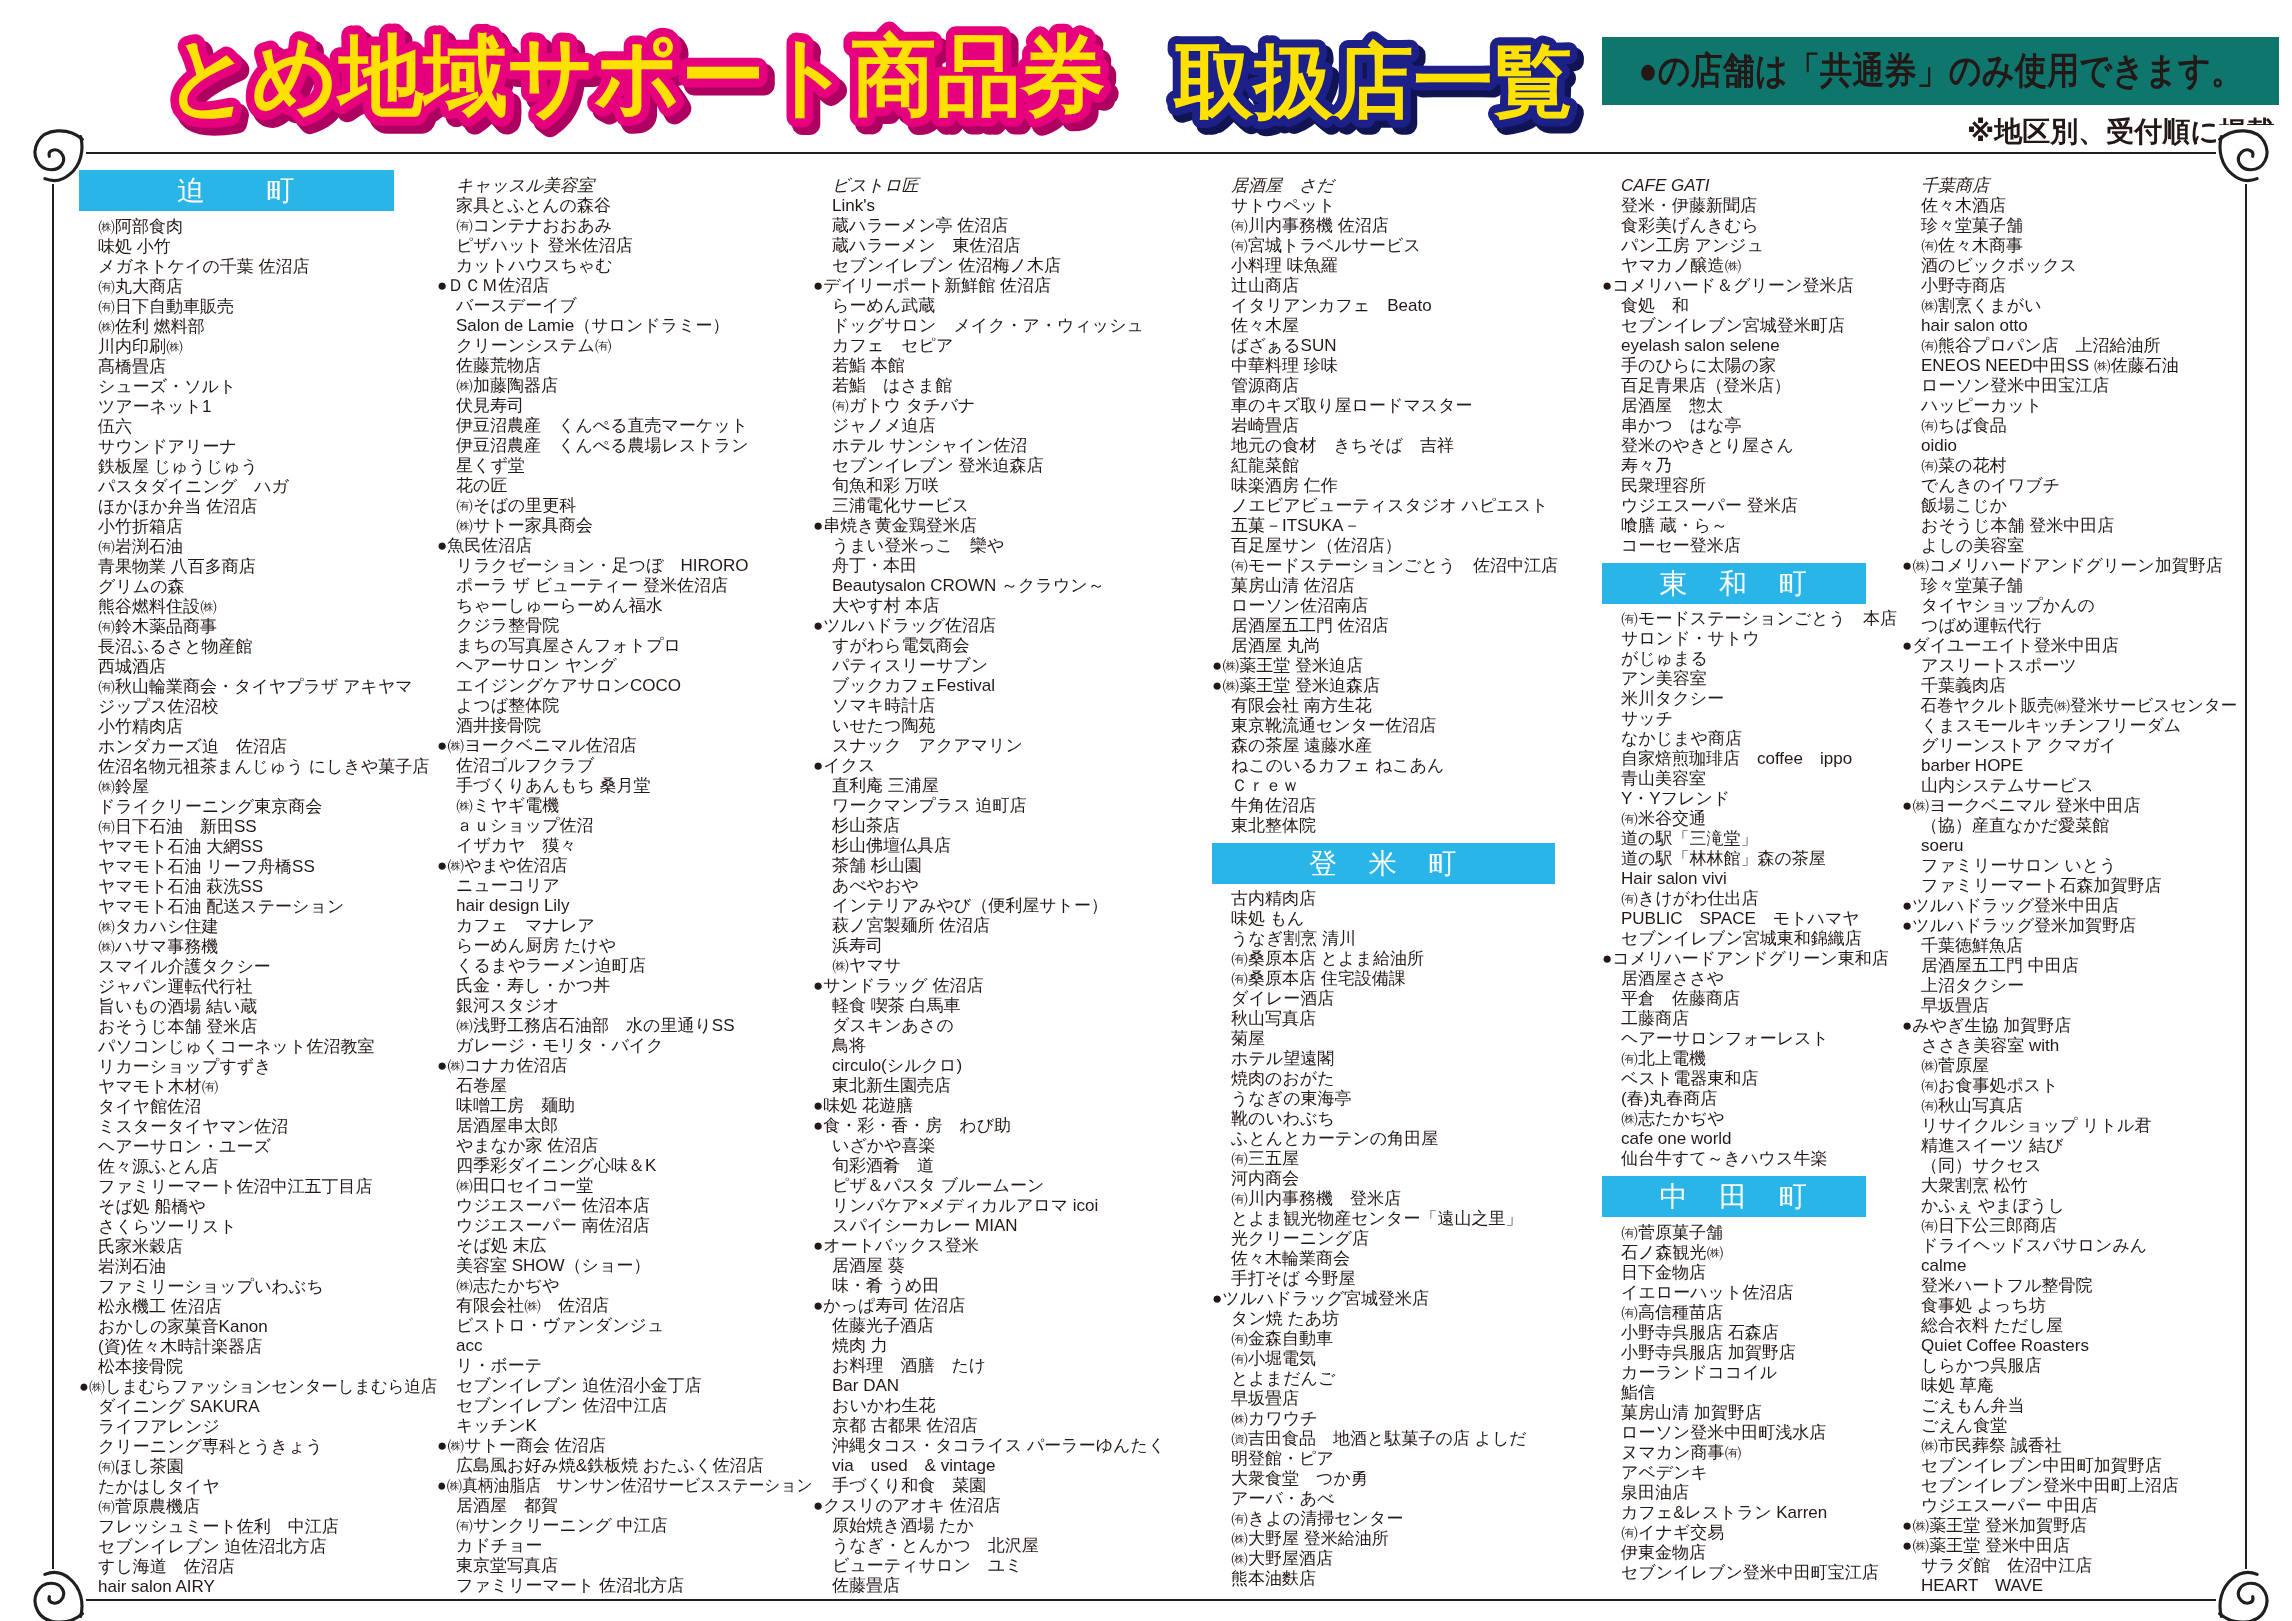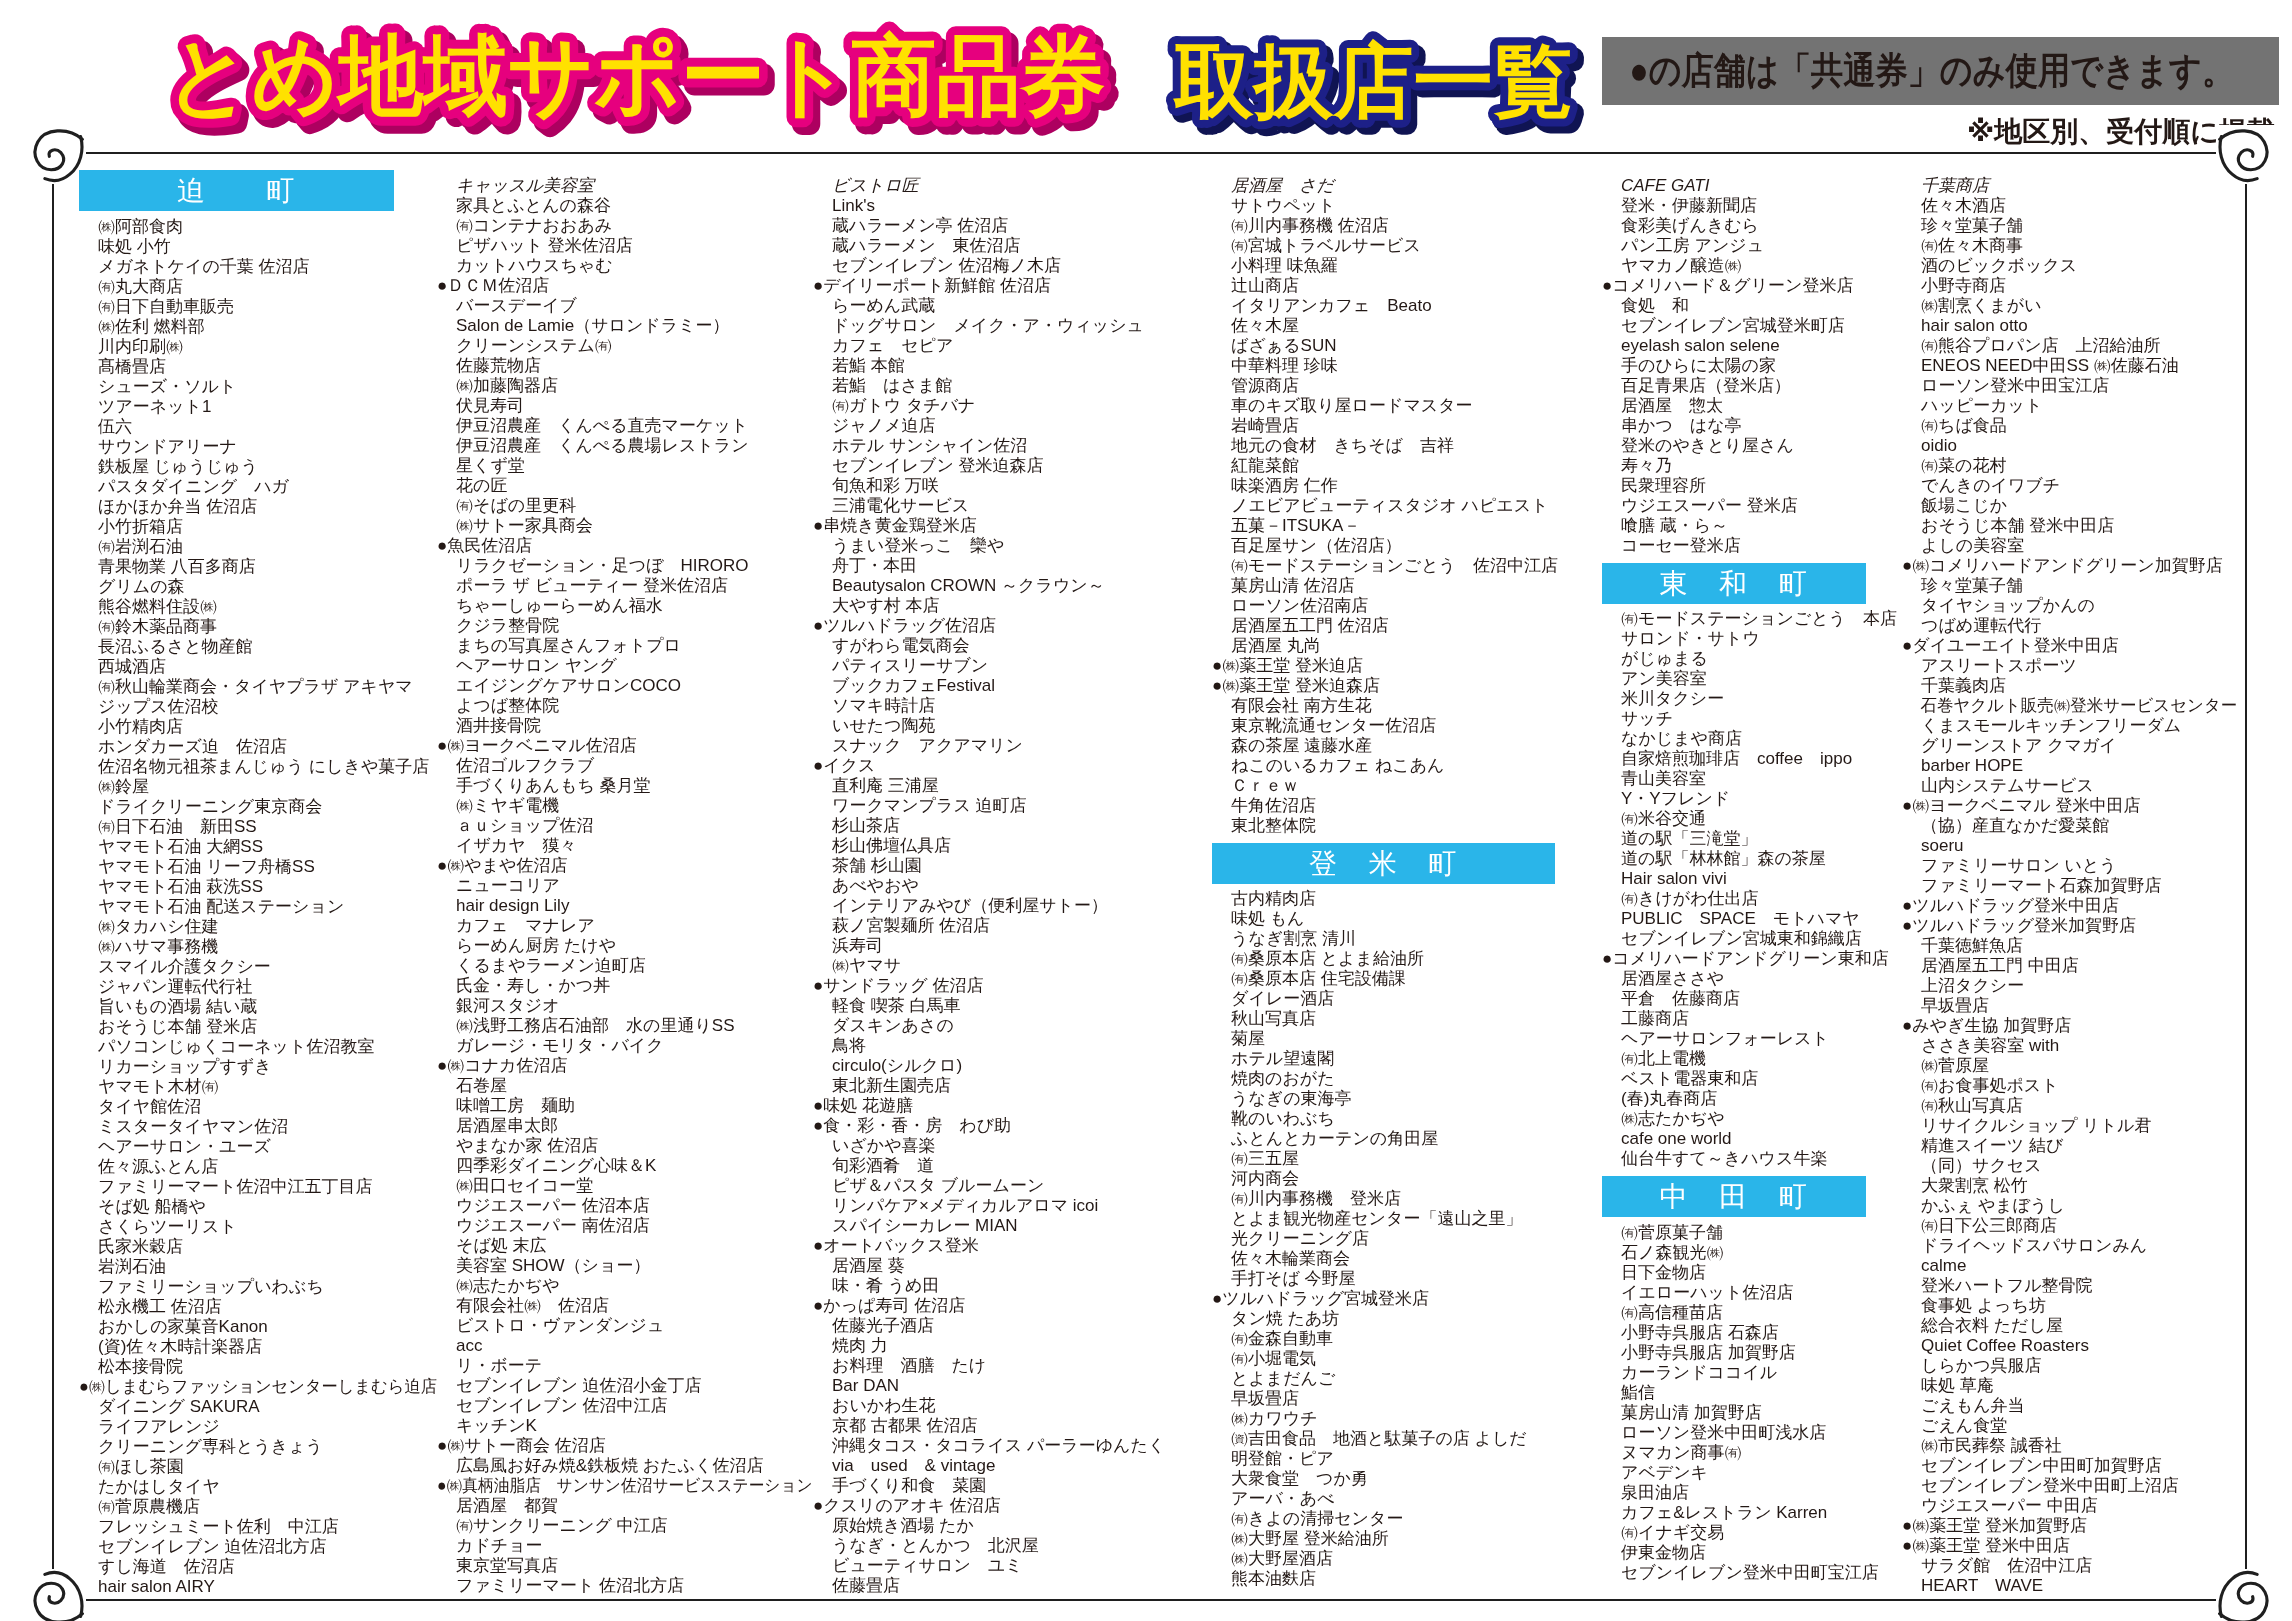--- a/index.html
+++ b/index.html
@@ -8,22 +8,22 @@
   
   .title-main{position:absolute;left:143px;top:0px;width:985px;height:145px;}
   .title-sub{position:absolute;left:1154px;top:9px;width:439px;height:136px;}
   .title-main text,.title-sub text{font-family:"Liberation Sans","DejaVu Sans",sans-serif;
         font-weight:900;paint-order:stroke;stroke-linejoin:round;}
   .t-shadow{fill:#ad0060;stroke:#ad0060;stroke-width:22px;}
   .t-front{fill:#ffe100;stroke:#e6007e;stroke-width:20px;}
   .s-shadow{fill:#101453;stroke:#101453;stroke-width:20px;}
   .s-front{fill:#ffe100;stroke:#1d2088;stroke-width:18px;}
   
-  .notice{position:absolute;left:1602px;top:37px;width:677px;height:68px;background:#737373;
-          display:flex;align-items:center;justify-content:flex-end;}
+  .notice{position:absolute;left:1602px;top:37px;width:677px;height:68px;background:#0f766e;
+          display:flex;align-items:center;justify-content:center;}
   .notice span{font-size:37px;font-weight:bold;white-space:nowrap;letter-spacing:0px;
           transform:scaleX(0.87);transform-origin:center;color:#231815;}
   .note{position:absolute;right:18px;top:113px;font-size:28px;font-weight:bold;color:#231815;}
   
   .frame{position:absolute;left:52px;top:152px;width:2195px;height:1449px;
          border:2.7px solid #1f1f1f;box-sizing:border-box;}
   .corner{position:absolute;width:59px;height:59px;background:#fff;}
   .corner path{stroke:#1f1f1f;stroke-width:3.5;fill:none;stroke-linecap:round;}
   .c-tl{left:27px;top:125px;}
   .c-tr{left:2216px;top:125px;transform:scaleX(-1);}

